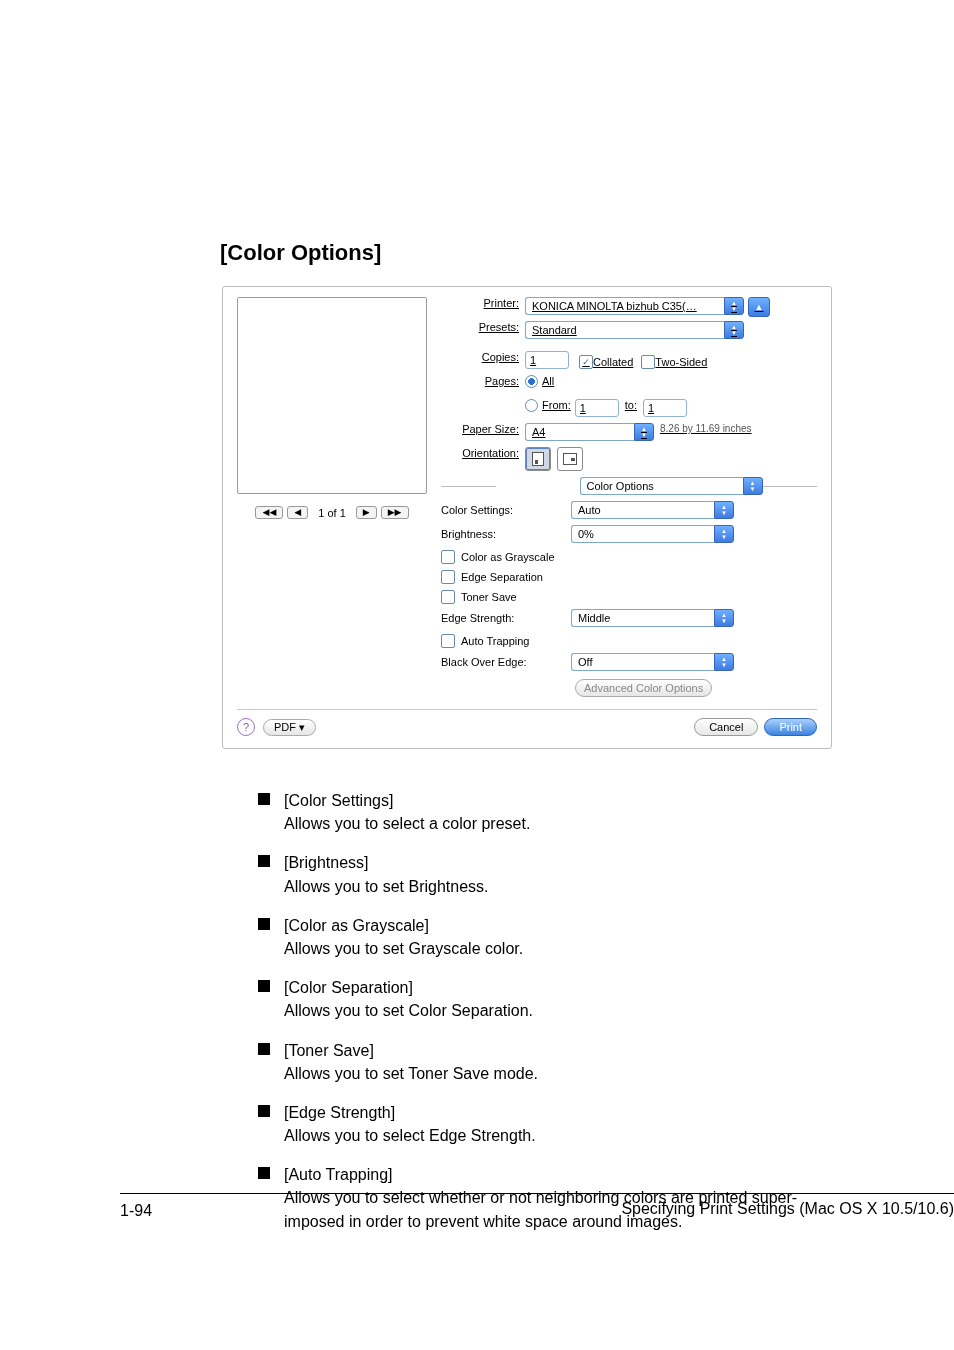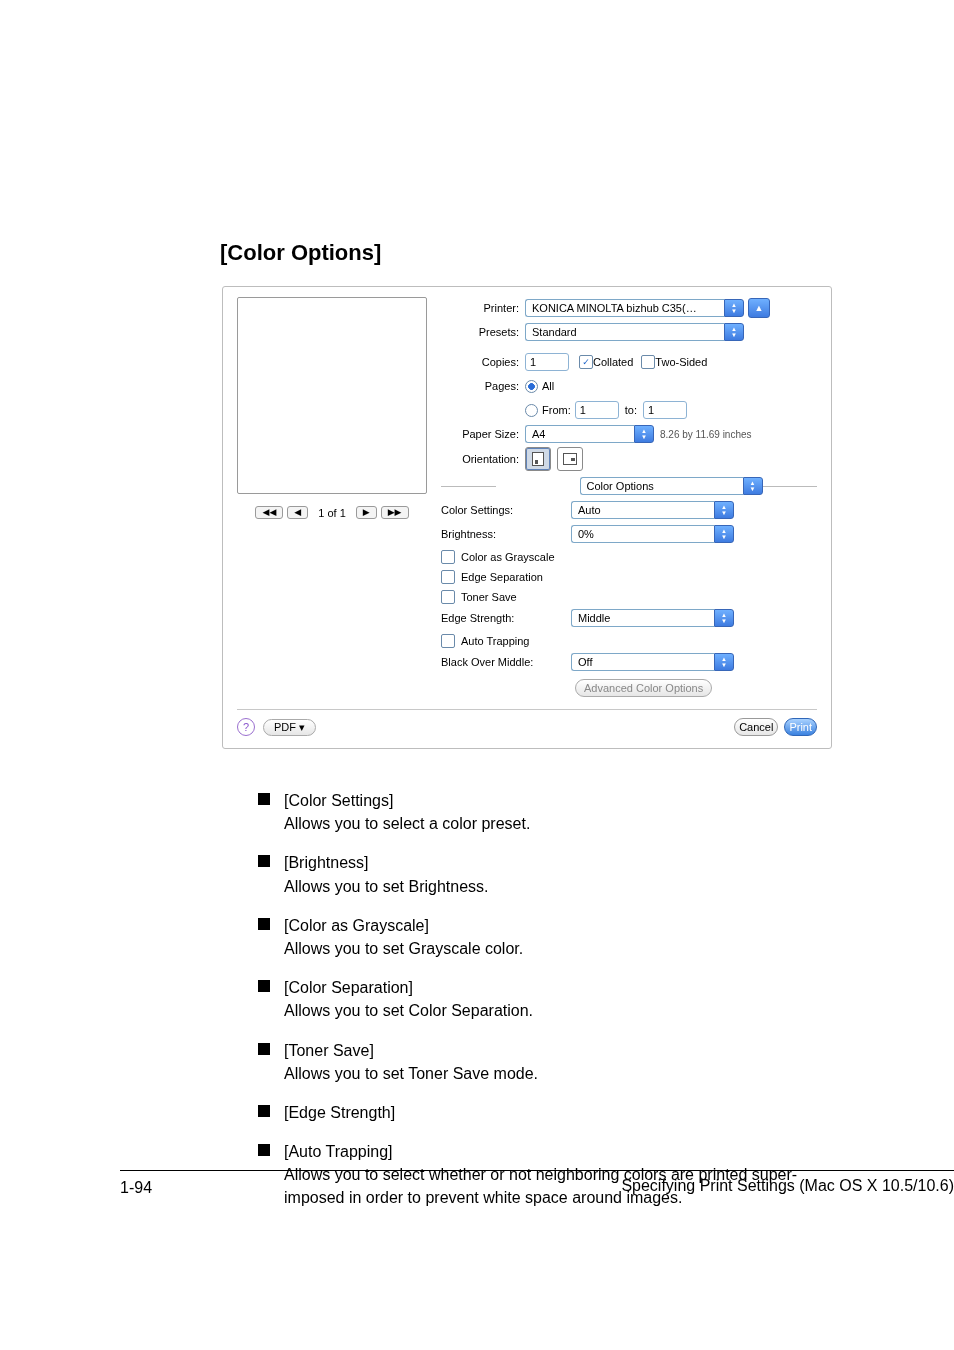--- a/index.html
+++ b/index.html
@@ -69,23 +69,23 @@
     line-height: 1;
     padding: 1px 6px;
     background: #f4f4f4;
     cursor: pointer;
   }
   .page-ind { font-size: 11px; margin: 0 6px; }
 
   .form-col { flex: 1; }
   .row {
     display: flex;
-    align-items: center;
     min-height: 22px;
     margin-bottom: 2px;
+    text-decoration: underline;
   }
   .row .lbl {
     width: 78px;
     text-align: right;
     padding-right: 6px;
     font-size: 11px;
   }
   .combo {
     display: flex;
     align-items: stretch;
@@ -252,21 +252,21 @@
     border-radius: 10px;
     padding: 1px 10px;
     background: linear-gradient(#fff, #e6e6e6);
     cursor: pointer;
   }
   .footer-spacer { flex: 1; }
   .pill {
     font-size: 11px;
     border: 1px solid #9a9a9a;
     border-radius: 10px;
-    padding: 2px 4px;
+    padding: 2px 14px;
     margin-left: 6px;
     cursor: pointer;
   }
   .pill.cancel { background: linear-gradient(#fff, #e6e6e6); }
   .pill.print  {
     background: linear-gradient(#a9d2ff, #3b82e0);
     color: #fff;
     border-color: #2f66b8;
   }
 
@@ -450,21 +450,21 @@
               <div class="combo">
                 <span class="combo-field">Middle</span>
                 <span class="combo-btn"></span>
               </div>
             </div>
             <div class="opt-cb">
                 <span class="cb"></span>
                 <span>Auto Trapping</span>
               </div>
             <div class="opt-row">
-              <span class="opt-lbl">Black Over Middle:</span>
+              <span class="opt-lbl">Black Over Edge:</span>
               <div class="combo">
                 <span class="combo-field">Off</span>
                 <span class="combo-btn"></span>
               </div>
             </div>
             <div class="adv-row">
               <span class="adv-btn">Advanced Color Options</span>
             </div>
           </div>
         </div>
@@ -495,20 +495,21 @@
       <li>
           <span class="bt">[Color Separation]</span>
           <span class="bd">Allows you to set Color Separation.</span>
         </li>
       <li>
           <span class="bt">[Toner Save]</span>
           <span class="bd">Allows you to set Toner Save mode.</span>
         </li>
       <li>
           <span class="bt">[Edge Strength]</span>
+          <span class="bd">Allows you to select Edge Strength.</span>
         </li>
       <li>
           <span class="bt">[Auto Trapping]</span>
           <span class="bd">Allows you to select whether or not neighboring colors are printed super-imposed in order to prevent white space around images.</span>
         </li>
     </ul>
   </div>
 
   <div class="pagefoot relpos">
     <span class="pagenum">1-94</span>

